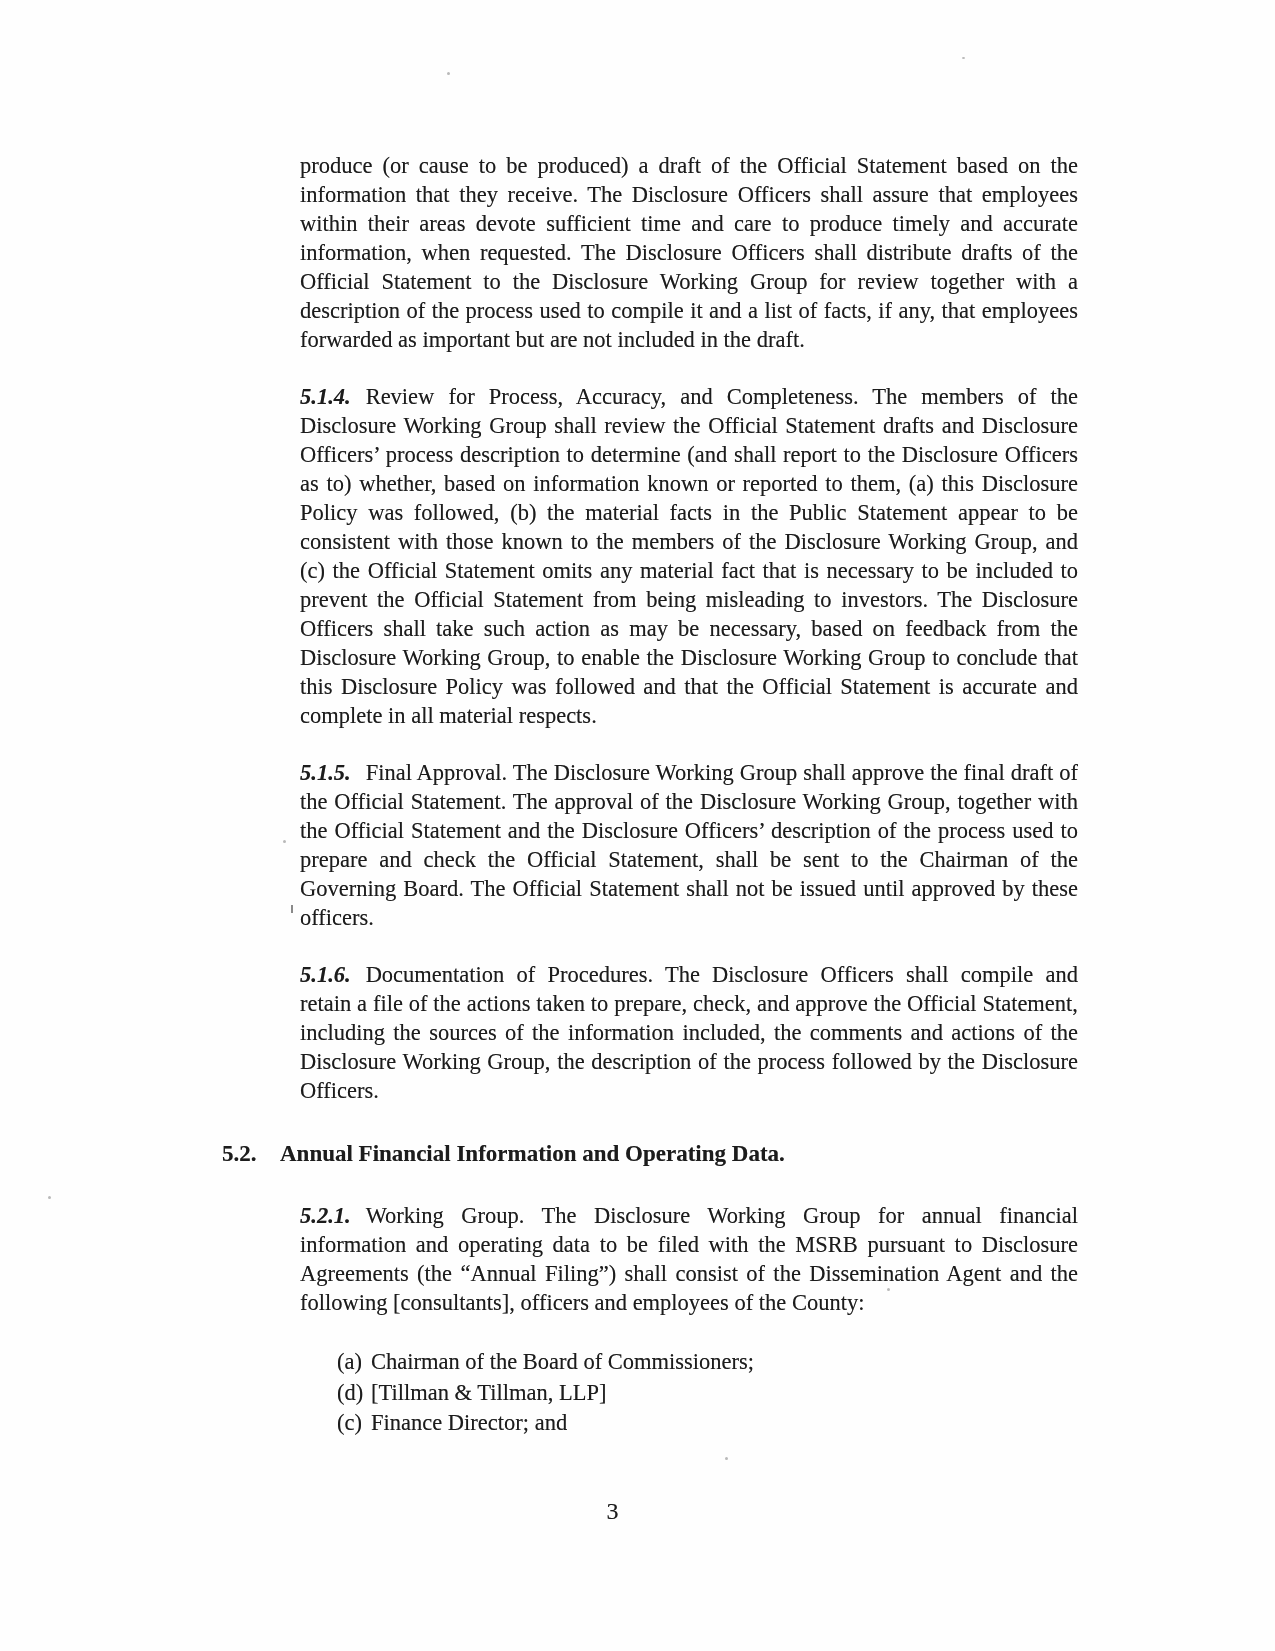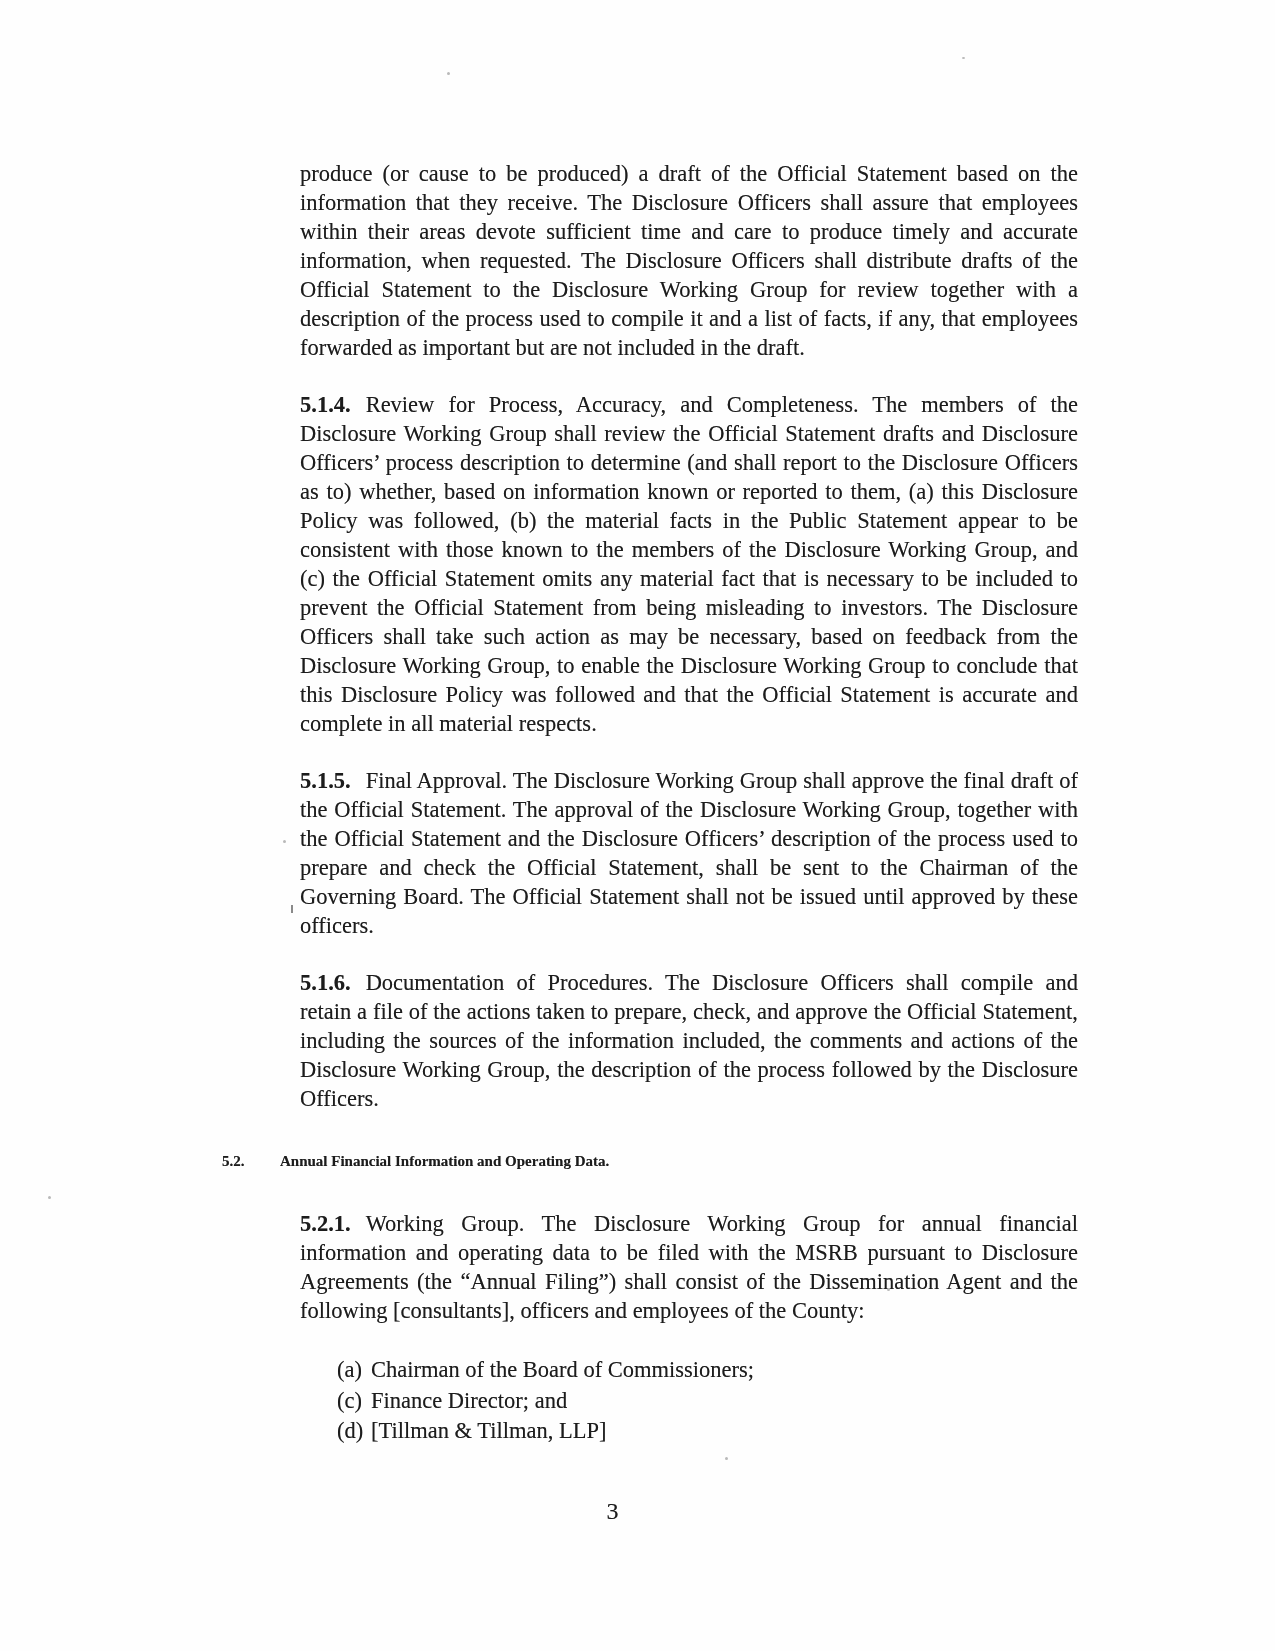--- a/index.html
+++ b/index.html
@@ -16,37 +16,38 @@
     font-family: "Liberation Serif", "DejaVu Serif", serif;
     color: #1c1c1c;
   }
   .content {
     position: absolute;
     left: 300px;
     top: 143px;
     width: 778px;
   }
   .para {
-    margin: 16px 0 28px 0;
+    margin: 8px 0 28px 0;
     font-size: 22.5px;
     line-height: 29px;
     text-align: justify;
     text-shadow: 0 0 0.4px rgba(20,20,20,0.45);
   }
   .sec-num {
     font-weight: 700;
     margin-right: 15px;
+    font-style: italic;
   }
   .sec-title {
     font-weight: 400;
   }
   .para.last-minor { margin-bottom: 34px; }
   .major-heading {
     margin: 0 0 33px -78px;
-    font-size: 15px;
+    font-size: 23px;
     line-height: 29px;
     font-weight: 700;
     text-align: left;
     text-shadow: 0 0 0.4px rgba(20,20,20,0.45);
   }
   .major-num {
     display: inline-block;
     width: 58px;
     font-weight: 700;
   }
@@ -109,24 +110,24 @@
 
     <p class="para" style="margin-bottom:30px;">
       <span class="sec-num">5.2.1.</span><span class="sec-title">Working Group.</span> <span>The Disclosure Working Group for annual financial information and operating data to be filed with the MSRB pursuant to Disclosure Agreements (the “Annual Filing”) shall consist of the Dissemination Agent and the following [consultants], officers and employees of the County:</span>
     </p>
 
     <div class="list">
       <div class="list-item">
         <span class="li-label">(a)</span><span>Chairman of the Board of Commissioners;</span>
       </div>
       <div class="list-item">
-        <span class="li-label">(c)</span><span>Finance Director; and</span>
+        <span class="li-label">(d)</span><span>[Tillman &amp; Tillman, LLP]</span>
       </div>
       <div class="list-item">
-        <span class="li-label">(d)</span><span>[Tillman &amp; Tillman, LLP]</span>
+        <span class="li-label">(c)</span><span>Finance Director; and</span>
       </div>
     </div>
 
   </div>
 
   <div class="page-footer">3</div>
 
   <div class="speck" style="left:447px; top:72px; width:3px; height:3px;"></div>
   <div class="speck" style="left:962px; top:57px; width:3px; height:2px;"></div>
   <div class="tick" style="left:291px; top:905px; width:2px; height:8px;"></div>

